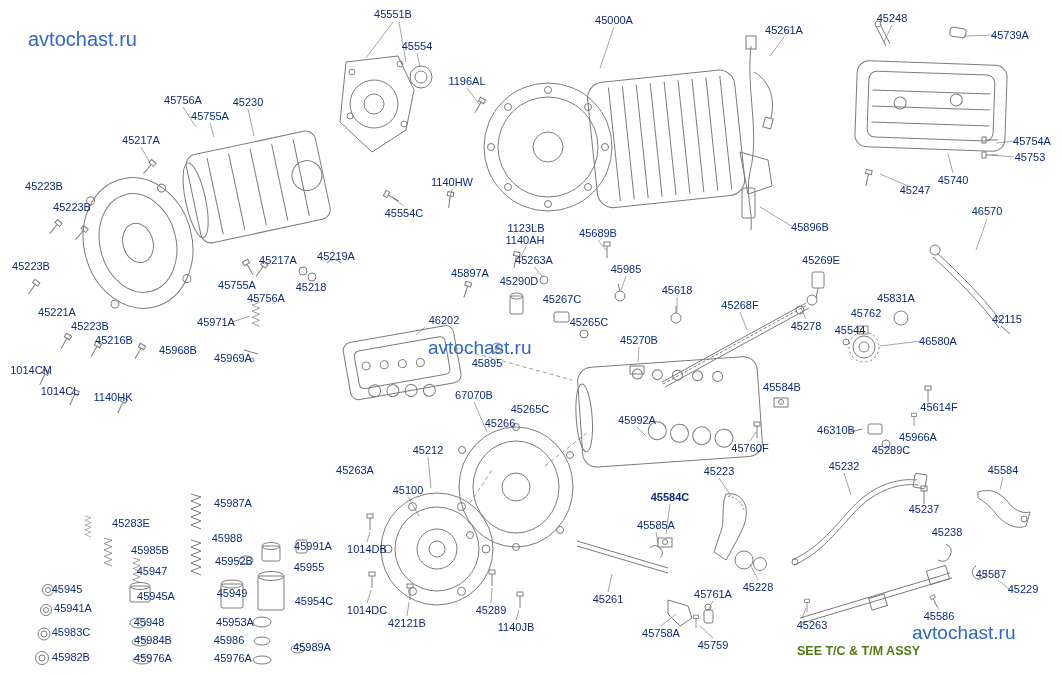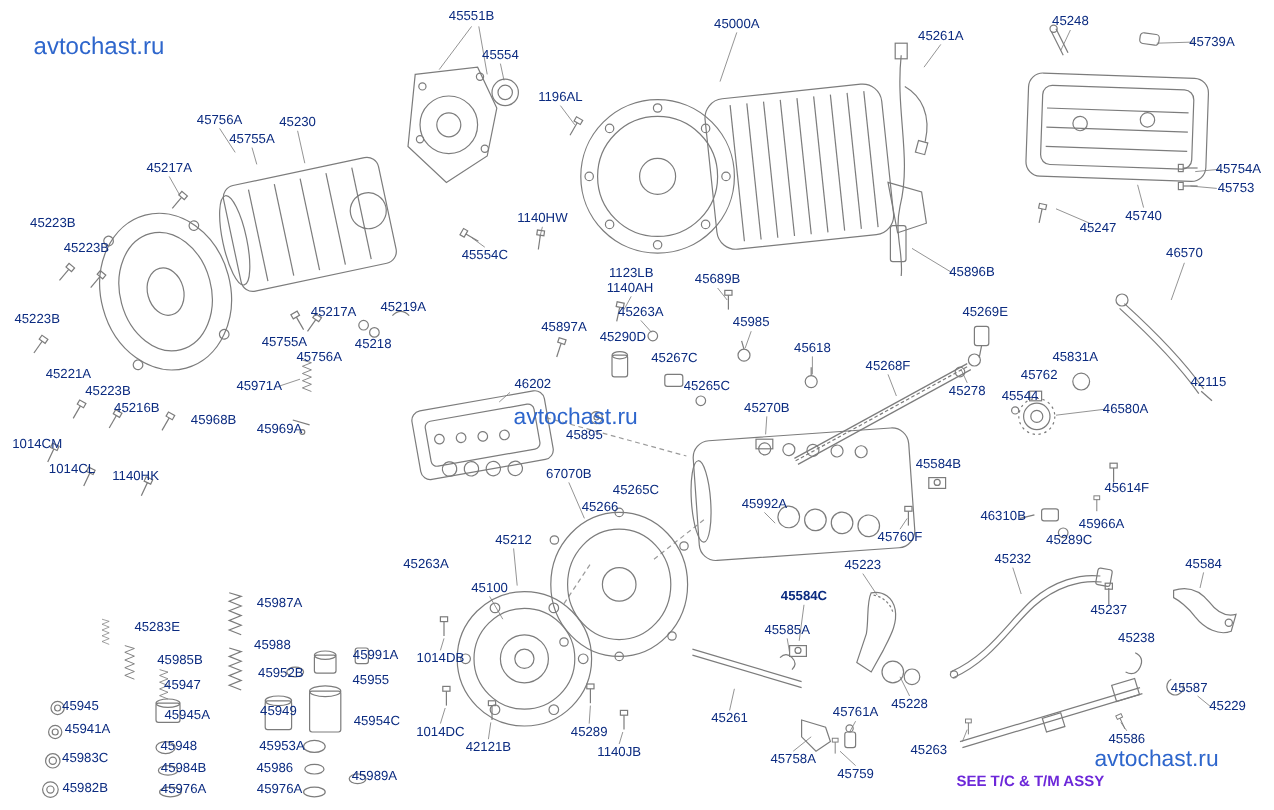--- a/index.html
+++ b/index.html
@@ -4,21 +4,21 @@
 <style>
   html,body{margin:0;padding:0;width:1062px;height:675px;background:#ffffff;overflow:hidden;}
   .canvas{position:relative;width:1062px;height:675px;font-family:"Liberation Sans",sans-serif;background:#ffffff;}
   svg.art{position:absolute;left:0;top:0;}
   .part-label{
     position:absolute;transform:translate(-50%,-50%);
     font-size:11px;font-weight:400;color:#0b2b80;white-space:nowrap;letter-spacing:0;
   }
   .watermark{position:absolute;color:#2e66cc;font-size:20px;white-space:nowrap;}
   .wm-mid,.wm-bottom{font-size:19px;}
-  .note{position:absolute;left:797px;top:644px;color:#6d28d9;font-size:12.5px;font-weight:700;white-space:nowrap;}
+  .note{position:absolute;left:797px;top:644px;color:#4d7c0f;font-size:12.5px;font-weight:700;white-space:nowrap;}
 </style>
 </head>
 <body>
 
 <div class="canvas">
 
   <svg class="art" width="1062" height="675" viewBox="0 0 1062 675">
     <defs>
       <g id="bolt" stroke="#7c7c7c" fill="none">
         <rect x="-3" y="-6" width="6" height="4"></rect>
@@ -482,21 +482,21 @@
       <div class="part-label" style="left: 713px; top: 594px;">45761A</div>
       <div class="part-label" style="left: 608px; top: 599px;">45261</div>
       <div class="part-label" style="left: 314px; top: 601px;">45954C</div>
       <div class="part-label" style="left: 73px; top: 608px;">45941A</div>
       <div class="part-label" style="left: 367px; top: 610px;">1014DC</div>
       <div class="part-label" style="left: 491px; top: 610px;">45289</div>
       <div class="part-label" style="left: 939px; top: 616px;">45586</div>
       <div class="part-label" style="left: 149px; top: 622px;">45948</div>
       <div class="part-label" style="left: 235px; top: 622px;">45953A</div>
       <div class="part-label" style="left: 407px; top: 623px;">42121B</div>
-      <div class="part-label" style="left: 774px; top: 625px;">45263</div>
+      <div class="part-label" style="left: 812px; top: 625px;">45263</div>
       <div class="part-label" style="left: 516px; top: 627px;">1140JB</div>
       <div class="part-label" style="left: 71px; top: 632px;">45983C</div>
       <div class="part-label" style="left: 661px; top: 633px;">45758A</div>
       <div class="part-label" style="left: 153px; top: 640px;">45984B</div>
       <div class="part-label" style="left: 229px; top: 640px;">45986</div>
       <div class="part-label" style="left: 713px; top: 645px;">45759</div>
       <div class="part-label" style="left: 312px; top: 647px;">45989A</div>
       <div class="part-label" style="left: 71px; top: 657px;">45982B</div>
       <div class="part-label" style="left: 153px; top: 658px;">45976A</div>
       <div class="part-label" style="left: 233px; top: 658px;">45976A</div>

